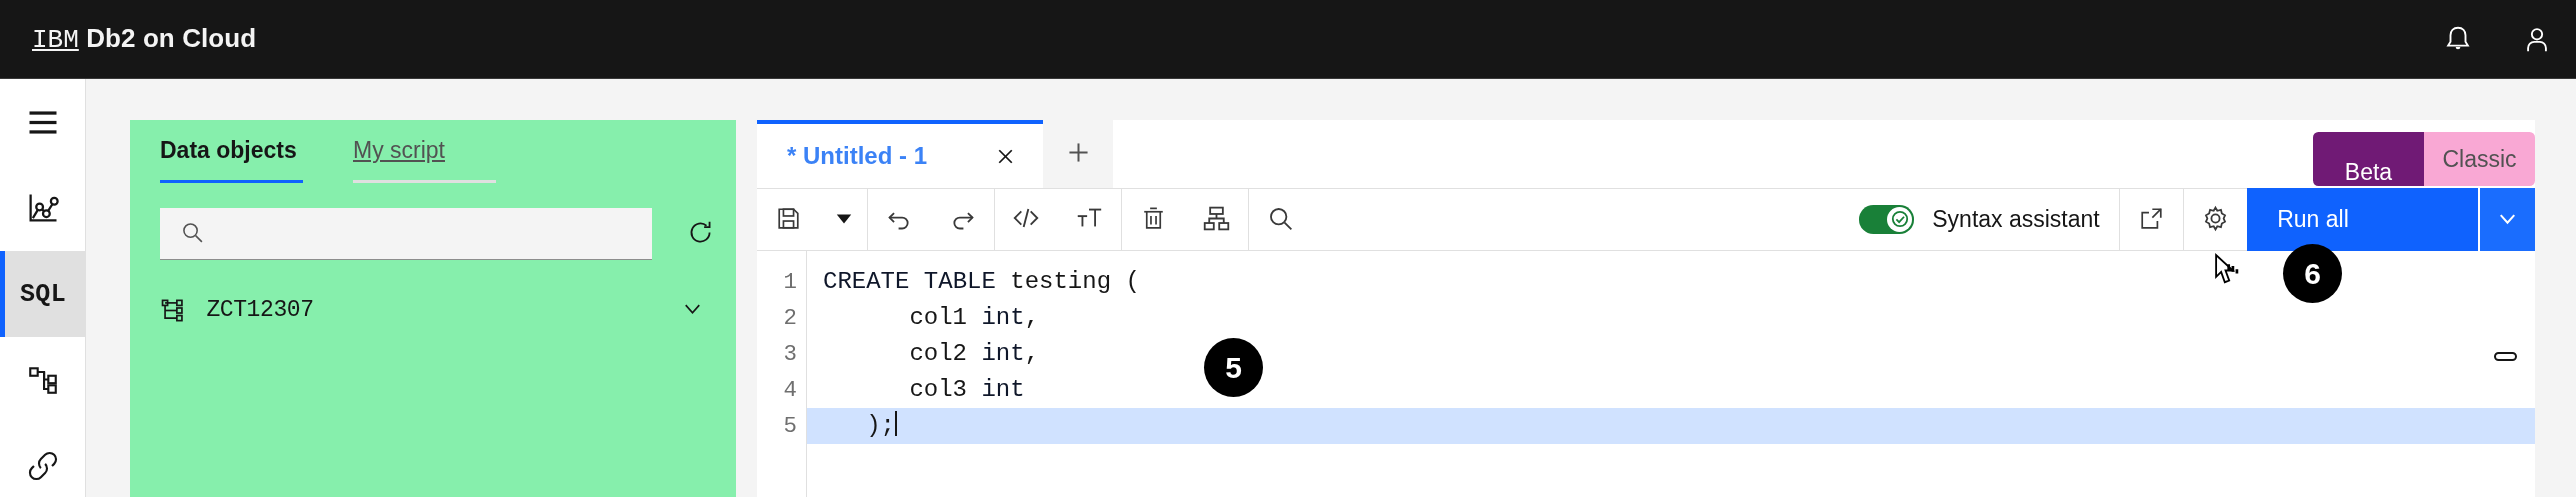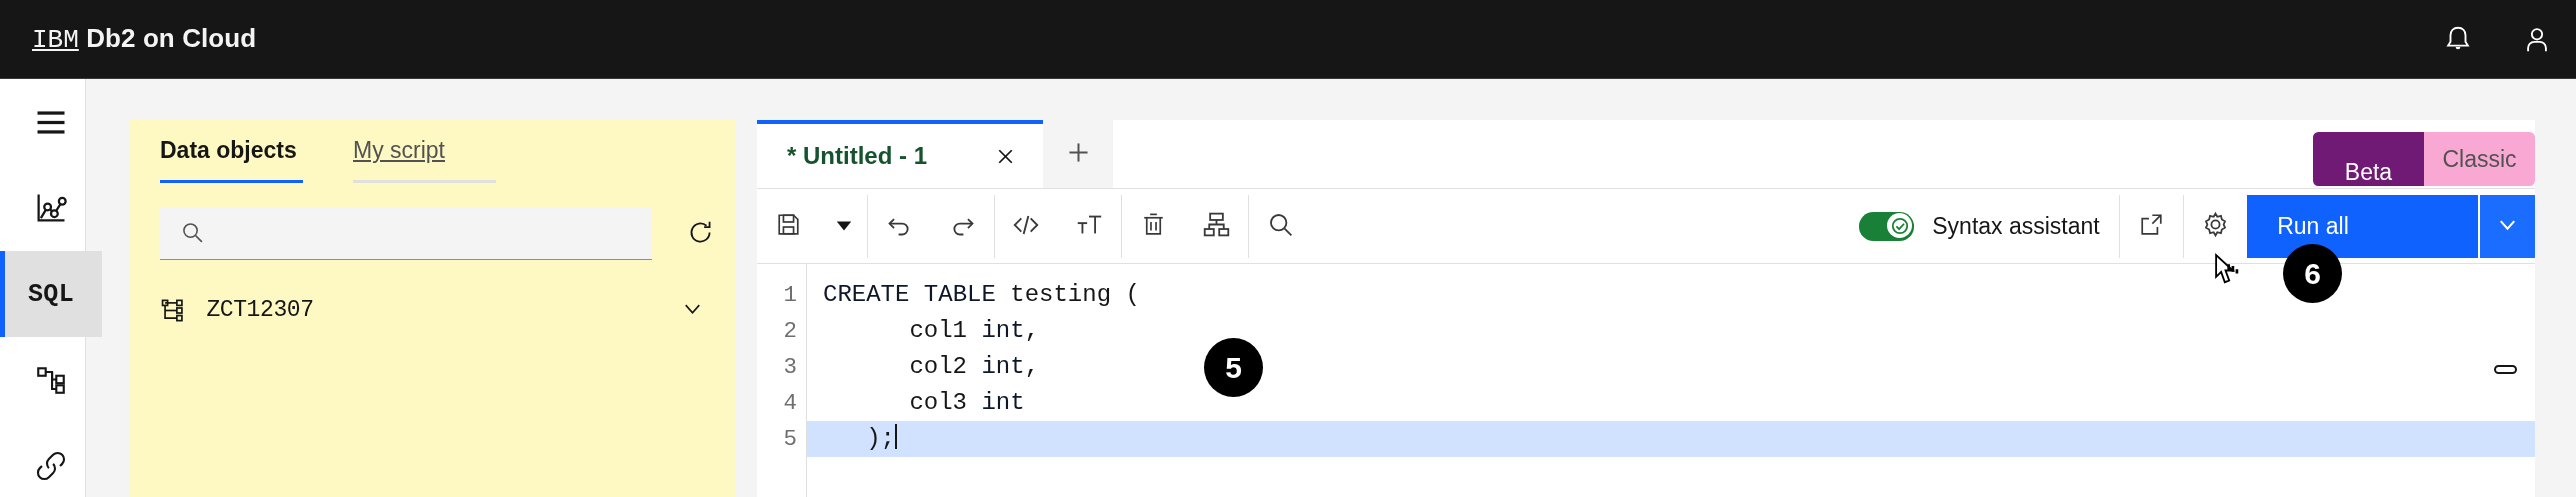--- a/index.html
+++ b/index.html
@@ -38,40 +38,40 @@
 
   
   .rail {
     position: absolute; top: 79px; left: 0;
     width: 86px; height: 419px;
     background: #ffffff;
     border-right: 0.9px solid #e0e0e0;
   }
   .rail-item {
     position: relative;
-    width: 102px; height: 86px;
+    width: 86px; height: 86px;
     display: flex; align-items: center; justify-content: center;
   }
   .rail-item.active { background: #e0e0e0; }
   .rail-item.active::before {
     content: ""; position: absolute; left: 0; top: 0;
     width: 4.5px; height: 100%; background: #0f62fe;
   }
   .rail-sql-label {
     font-family: "Liberation Mono", monospace;
     font-size: 25px; font-weight: 700; color: #161616;
     letter-spacing: 0.4px;
   }
   .rail-item svg { display:block; }
 
   
   .left-panel {
     position: absolute; top: 120px; left: 130px;
     width: 606px; height: 377px;
-    background: #fef9c3;
+    background: #86efac;
   }
   .tabs {
     display: flex; height: 63px; align-items: stretch;
     margin: 0 30px;
   }
   .tab {
     display: flex; align-items: center;
     padding: 0 0 0 0;
     font-size: 23px; color: #525252;
     border-bottom: 3.6px solid #e0e0e0;
@@ -131,34 +131,34 @@
   }
   .etab {
     position: relative;
     display: flex; align-items: center;
     height: 68px;
     padding: 0 25px 0 30px;
     min-width: 286px;
   }
   .etab.active { border-top: 4.5px solid #0f62fe; background:#fff; }
   .etab-title {
-    font-size: 24px; font-weight: 700; color: #14532d; white-space: nowrap;
+    font-size: 24px; font-weight: 700; color: #3b82f6; white-space: nowrap;
   }
   .etab-close {
     margin-left: auto; padding-left: 48px;
     display: flex; align-items: center;
   }
   .etab-add {
     width: 70px; height: 68px; background: #f4f4f4;
     display: flex; align-items: center; justify-content: center;
   }
 
   .toolbar {
     display: flex; align-items: center;
-    height: 76px;
+    height: 63px;
     border-top: 0.9px solid #e0e0e0;
     border-bottom: 0.9px solid #e0e0e0;
     background: #ffffff;
   }
   .tb-group { display: flex; align-items: center; height: 63px; }
   .tb-btn {
     width: 63px; height: 63px;
     display: flex; align-items: center; justify-content: center;
   }
   .tb-btn.narrow { width: 47px; }

